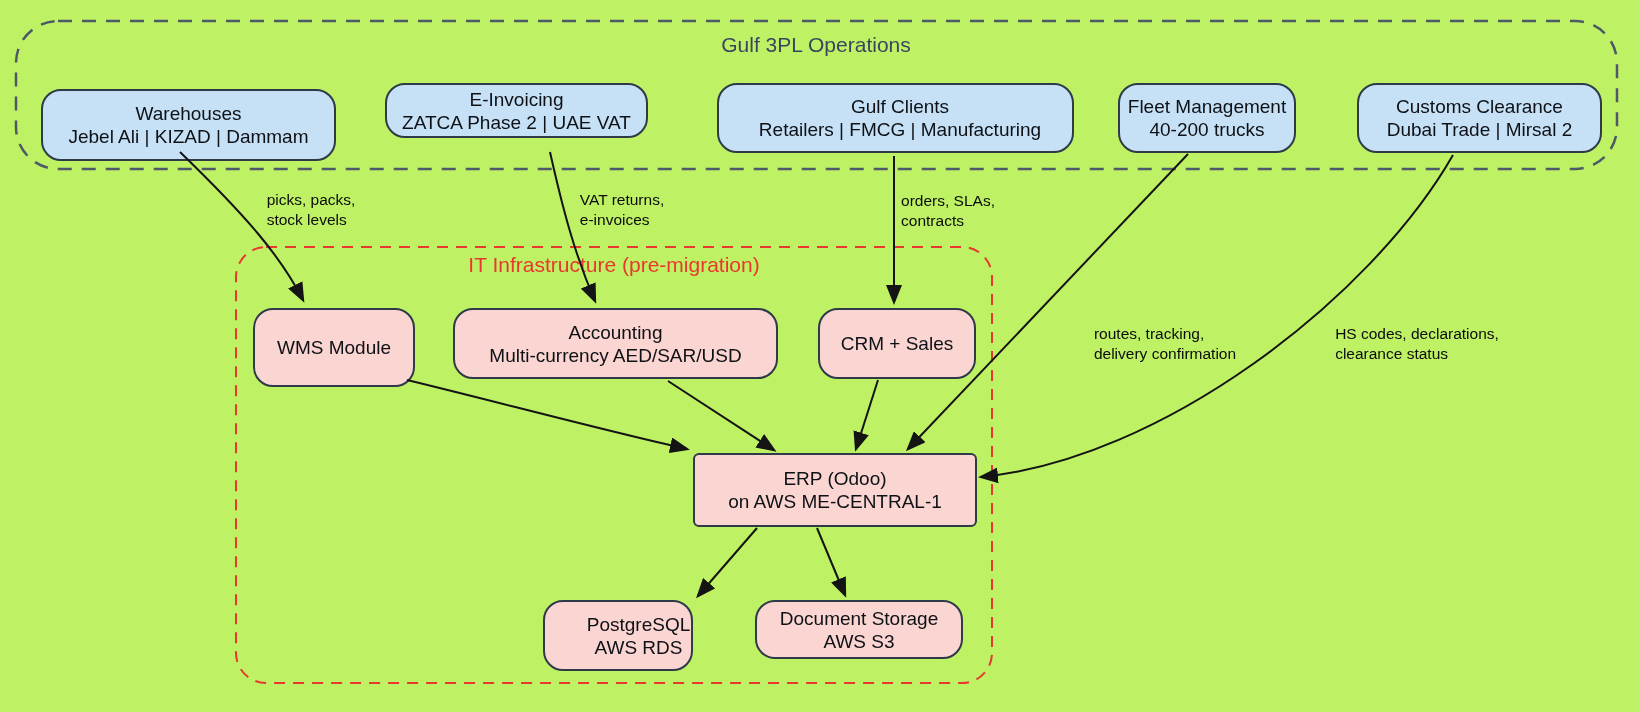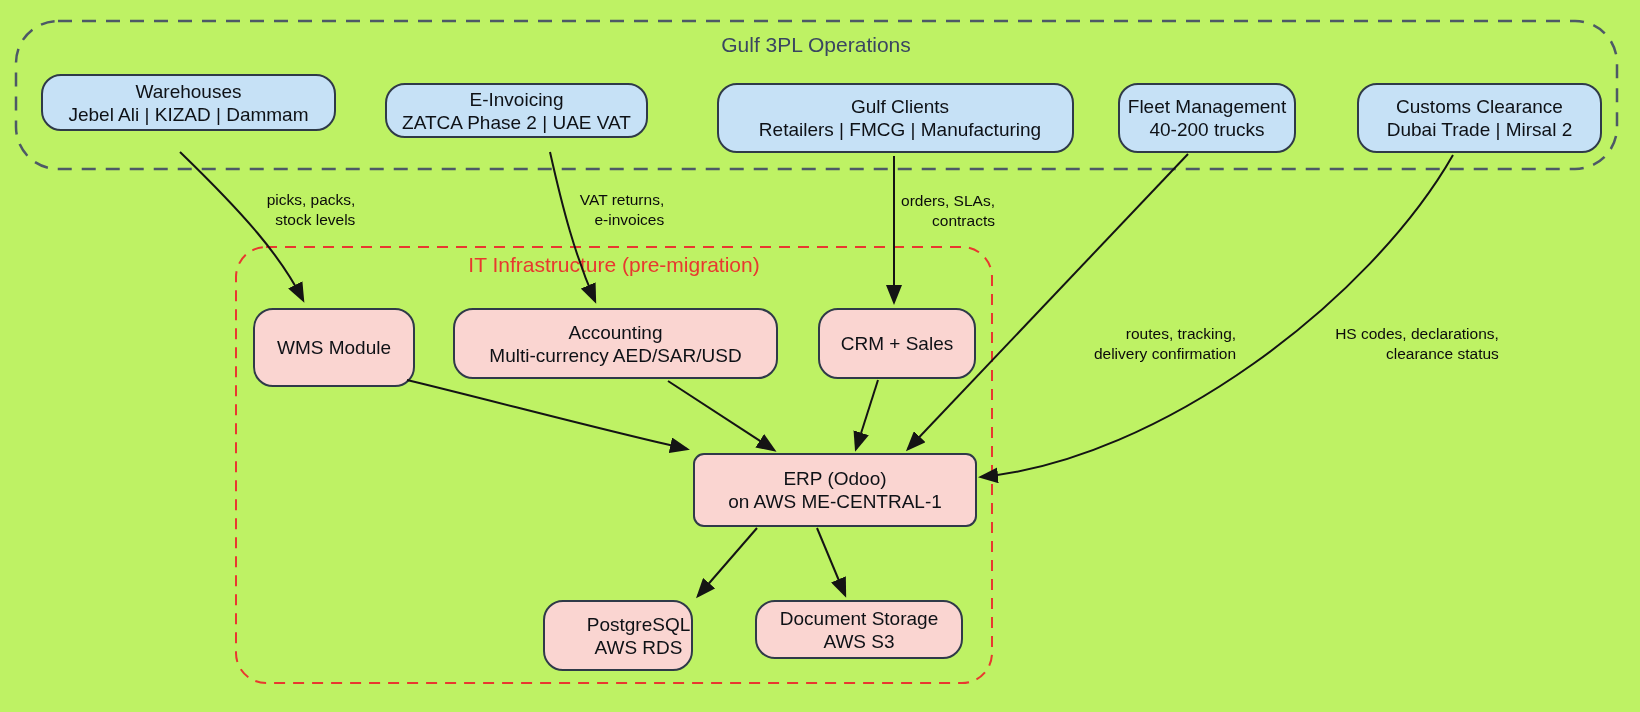--- a/index.html
+++ b/index.html
@@ -41,21 +41,21 @@
     transform: translateX(-50%);
     white-space: nowrap;
     font-size: 21px;
     z-index: 1;
   }
   .ops-title { color: var(--ops-title, #3A4660); }
   .it-title  { color: var(--it-title, #E8382F); }
   .edge-label {
     position: absolute;
     transform: translateX(-50%);
-    text-align: right;
+    text-align: left;
     font-size: 15.5px;
     line-height: 20px;
     color: #0b0b0b;
     white-space: nowrap;
     z-index: 2;
   }
   .edge-line { fill: none; stroke: var(--arrow, #141414); stroke-width: 2; }
   .dash-rect { fill: none; }
   .ops-rect { stroke: var(--ops-border, #4D5966); stroke-width: 2.5; stroke-dasharray: 14 10; }
   .it-rect  { stroke: var(--it-border, #E8382F);  stroke-width: 2;   stroke-dasharray: 11 8; }
@@ -66,21 +66,21 @@
 <div class="canvas">
 
   <svg class="layer containers">
     <rect class="dash-rect ops-rect" x="16" y="21" width="1601" height="148" rx="42"></rect>
     <rect class="dash-rect it-rect" x="236" y="247" width="756" height="436" rx="30"></rect>
   </svg>
 
   <div class="container-title ops-title" style="left:816px; top:33px;">Gulf 3PL Operations</div>
   <div class="container-title it-title" style="left:614px; top:253px;text-align:right;">IT Infrastructure (pre-migration)</div>
 
-  <div class="node ops" style="left:41px; top:74px; width:295px; height:57px;">
+  <div class="node ops" style="left:41px; top:89px; width:295px; height:72px;">
     <div>Warehouses</div>
     <div>Jebel Ali | KIZAD | Dammam</div>
   </div>
   <div class="node ops" style="left:385px; top:83px; width:263px; height:55px;">
     <div>E-Invoicing</div>
     <div>ZATCA Phase 2 | UAE VAT</div>
   </div>
   <div class="node ops" style="left:717px; top:83px; width:357px; height:70px;padding-left:9px;">
     <div>Gulf Clients</div>
     <div>Retailers | FMCG | Manufacturing</div>
@@ -97,21 +97,21 @@
   <div class="node it" style="left:253px; top:308px; width:162px; height:79px;">
     <div>WMS Module</div>
   </div>
   <div class="node it" style="left:453px; top:308px; width:325px; height:71px;">
     <div>Accounting</div>
     <div>Multi-currency AED/SAR/USD</div>
   </div>
   <div class="node it" style="left:818px; top:308px; width:158px; height:71px;">
     <div>CRM + Sales</div>
   </div>
-  <div class="node it" style="left:693px; top:453px; width:284px; height:74px; border-radius:11px;">
+  <div class="node it" style="left:693px; top:453px; width:284px; height:74px; border-radius:6px;">
     <div>ERP (Odoo)</div>
     <div>on AWS ME-CENTRAL-1</div>
   </div>
   <div class="node it" style="left:543px; top:600px; width:150px; height:71px;padding-left:41px;">
     <div>PostgreSQL</div>
     <div>AWS RDS</div>
   </div>
   <div class="node it" style="left:755px; top:600px; width:208px; height:59px;">
     <div>Document Storage</div>
     <div>AWS S3</div>

